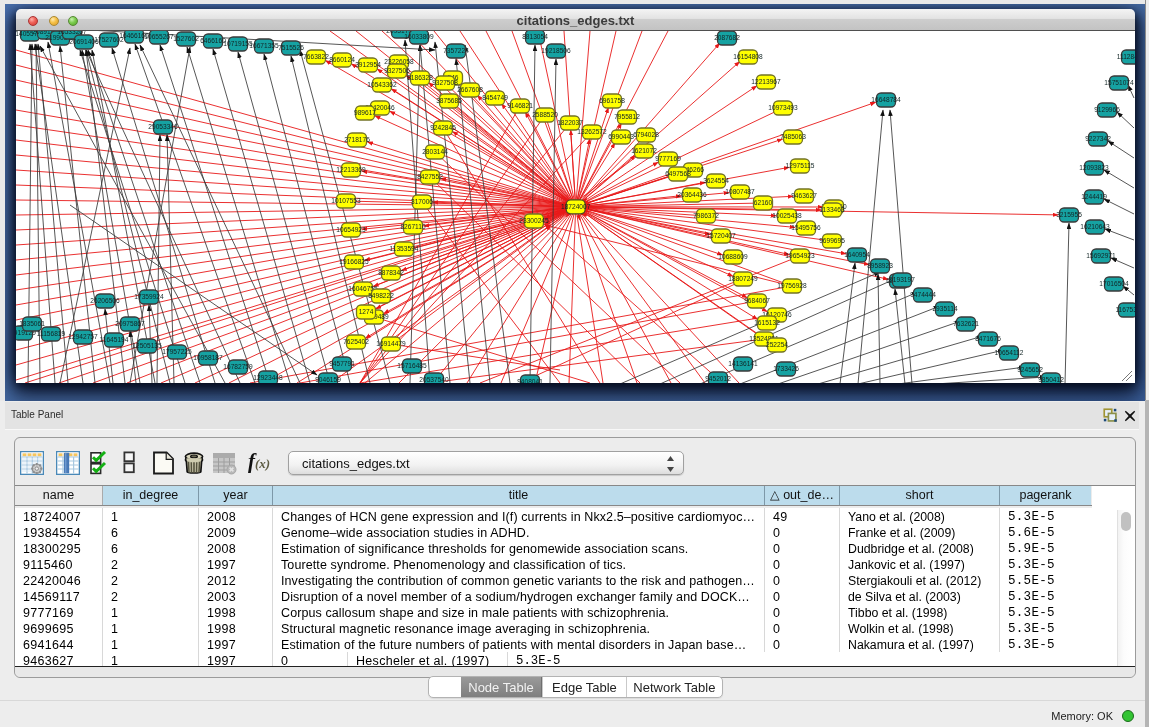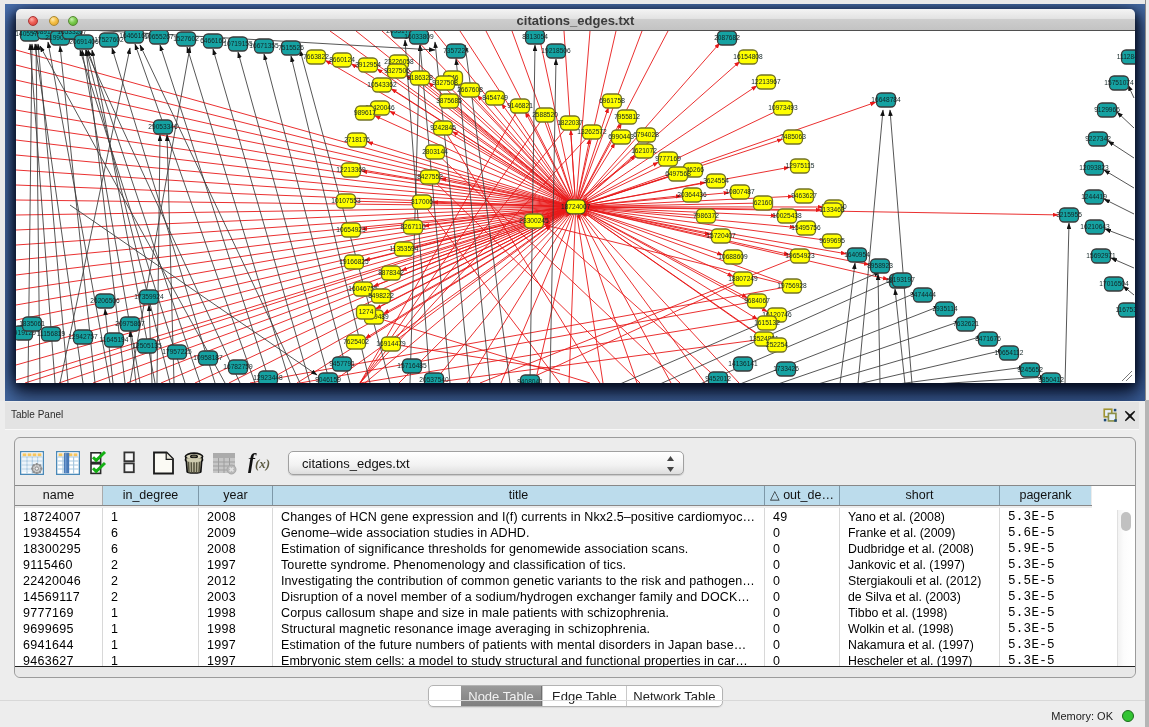--- a/index.html
+++ b/index.html
@@ -42,21 +42,21 @@
   line-height:18px; border-right:1px solid #d8d8d8; flex-shrink:0; }
 #tbody .trow .td:last-child { border-right:none;font-family:Liberation Mono, monospace; }
 .trow .td:nth-child(6) { font-size:12.3px; letter-spacing:0; }
 .trow .td:nth-child(4) { letter-spacing:0.1px; }
 #vscroll { position:absolute; right:2px; top:72px; width:16px; height:156px;
   background:linear-gradient(90deg,#f2f2f2,#fcfcfc 40%,#ffffff); border-left:1px solid #e0e0e0; }
 #vthumb { position:absolute; left:3px; top:2px; width:10px; height:19px; border-radius:5px; background:#c1c1c1; }
 #tbot { position:absolute; left:0; bottom:0; width:100%; height:11px;
   border-top:1px solid #222; background:#e8e8e8; border-radius:0 0 6px 6px; }
 #whiteright { position:absolute; right:0px; top:47px; width:43px; height:181px; background:#fff; border-top:1px solid #888;}
-#segctl { position:absolute; left:428px; top:284px; width:295px; height:22px;
+#segctl { position:absolute; left:428px; top:275px; width:295px; height:22px;
   border:1px solid #b3b3b3; border-radius:5px; background:#fff;
   box-shadow:0 1px 1px rgba(0,0,0,0.08); display:flex; overflow:hidden;padding-left:32px; }
 #segctl .seg { font-size:13px; color:#222; text-align:center; line-height:21px; }
 #segctl .seg.sel { background:linear-gradient(180deg,#9a9a9a,#7f7f7f); color:#f2f2f2;
   border-right:1px solid #6f6f6f; }
 #segctl .seg + .seg { border-left:1px solid #c9c9c9; }
 #statusbar { position:absolute; left:0; top:299px; width:1145px; height:27px;
   border-top:1px solid #d8d8d8; }
 #statusbar .mem { position:absolute; right:32px; top:9px; font-size:11px; color:#222; }
 #statusbar .dot { position:absolute; right:11px; top:9px; width:12px; height:12px;
@@ -1022,21 +1022,20 @@
           <div class="td" style="width:74px">1997</div>
           <div class="td" style="width:492px">Estimation of the future numbers of patients with mental disorders in Japan base…</div>
           <div class="td" style="width:75px">0</div>
           <div class="td" style="width:160px">Nakamura et al. (1997)</div>
           <div class="td" style="width:91px">5.3E-5</div>
         </div>
 <div class="trow">
           <div class="td" style="width:88px">9463627</div>
           <div class="td" style="width:96px">1</div>
           <div class="td" style="width:74px">1997</div>
-          <div class="td" style="width:492px">Embryonic stem cells: a model to study structural and functional properties in car…</div>
           <div class="td" style="width:75px">0</div>
           <div class="td" style="width:160px">Hescheler et al. (1997)</div>
           <div class="td" style="width:91px">5.3E-5</div>
         </div>
 
     </div>
     <div id="vscroll">
         <div id="vthumb"></div>
       </div>
     <div id="tbot"></div>

